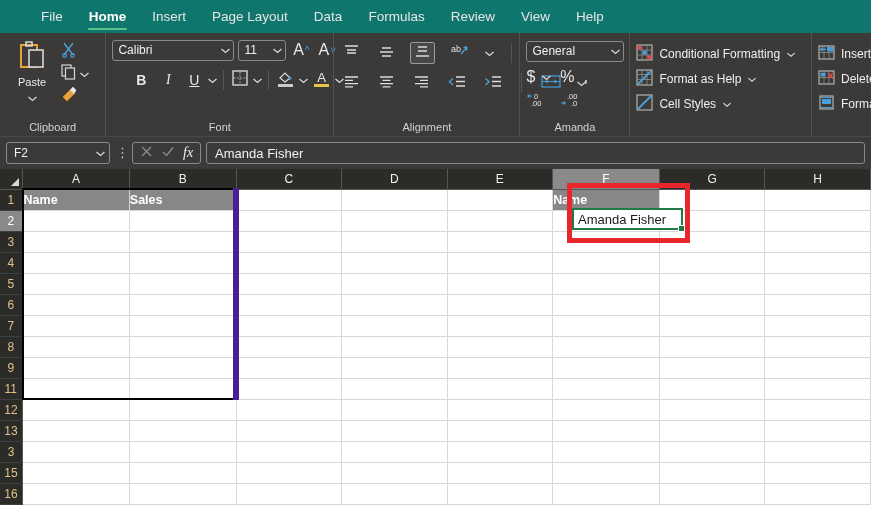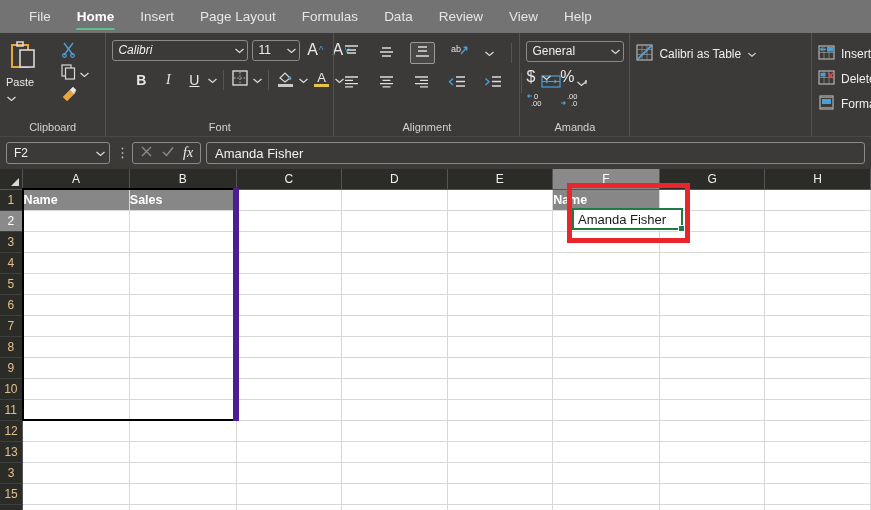--- a/index.html
+++ b/index.html
@@ -7,22 +7,22 @@
     width:871px;height:510px;overflow:hidden;
     background:#2b2b28;
     font-family:"Liberation Sans", sans-serif;
     color:#e8e8e8;
     -webkit-font-smoothing:antialiased;
   }
   .app{position:relative;width:871px;height:510px;}
 
   
   .tabstrip{
-    height:33px;background:#737373;display:flex;align-items:center;
-    padding-left:16px;box-sizing:border-box;
+    height:33px;background:#0f766e;display:flex;align-items:center;
+    padding-left:28px;box-sizing:border-box;
   }
   .tab{
     font-size:13.5px;color:#e6e6e6;padding:0 13px;line-height:33px;
     position:relative;white-space:nowrap;cursor:default;
   }
   .tab.active{color:#ffffff;font-weight:bold;}
   .tab.active:after{
     content:"";position:absolute;left:12px;right:12px;bottom:3px;height:2px;
     background:#5ec08a;border-radius:1px;
   }
@@ -39,38 +39,38 @@
   .group + .group{border-left:1px solid #545250;}
   .group-body{flex:1;display:flex;align-items:flex-start;}
   .group-label{
     font-size:11px;color:#d2d2d2;text-align:center;height:17px;line-height:17px;
     position:relative;
   }
 
   
   .g-clipboard{width:110px;}
   .paste-big{
-    width:52px;display:flex;flex-direction:column;
+    width:52px;display:flex;flex-direction:column;align-items:center;
     padding-top:2px;
   }
   .paste-label{font-size:11px;margin-top:1px;color:#eaeaea;}
   .cmini{display:flex;flex-direction:column;gap:2px;padding-top:4px;padding-left:2px;}
   .cmini-row{display:flex;align-items:center;height:20px;gap:2px;}
 
   
   .g-font{width:228px;}
   .font-row1{display:flex;align-items:center;gap:4px;height:26px;}
   .font-row2{display:flex;align-items:center;gap:1px;height:26px;margin-top:4px;}
   .combo{
     background:#3b3a38;border:1px solid #8a8a8a;border-radius:3px;
     height:21px;display:flex;align-items:center;box-sizing:border-box;
     padding:0 2px 0 5px;font-size:12px;color:#f0f0f0;
   }
   .combo .cval{flex:1;white-space:nowrap;overflow:hidden;}
-  .combo-font{width:136px;font-style:italic;}
+  .combo-font{width:122px;}
   .combo-size{width:48px;}
   .combo-numfmt{width:98px;}
   .btn{
     height:22px;min-width:22px;display:flex;align-items:center;justify-content:center;
     border-radius:2px;box-sizing:border-box;padding:0 2px;
   }
   .btn.sel{border:1px solid #9a9a9a;background:#4a4846;}
   .caret{width:11px;display:flex;align-items:center;justify-content:center;}
 
   
@@ -169,22 +169,22 @@
 </head>
 <body>
 
 <div class="app">
 
   <div class="tabstrip">
     <div class="tab">File</div>
     <div class="tab active">Home</div>
     <div class="tab">Insert</div>
     <div class="tab">Page Layout</div>
+    <div class="tab">Data</div>
     <div class="tab">Formulas</div>
-    <div class="tab">Data</div>
     <div class="tab">Review</div>
     <div class="tab">View</div>
     <div class="tab">Help</div>
   </div>
 
   <div class="ribbon">
 
     <div class="group g-clipboard">
       <div class="group-body">
         <div class="paste-big">
@@ -475,25 +475,56 @@
       </div>
       <div class="group-label">Amanda</div>
     </div>
 
     <div class="group g-styles">
       <div class="group-body" style="flex-direction:column;padding-top:4px;">
         <div class="sty-item">
           <span>
             <svg width="17" height="17" viewBox="0 0 17 17">
               <rect x="1" y="1" width="15" height="15" fill="none" stroke="#c9c9c9" stroke-width="1"></rect>
+              <path d="M6 1 v15 M11 1 v15 M1 6 h15 M1 11 h15" stroke="#9a9a9a" stroke-width="0.7"></path>
+              <rect x="1.6" y="1.6" width="4" height="4" fill="#e04a4a"></rect>
+              <rect x="6.6" y="6.6" width="4" height="4" fill="#4a9fd8"></rect>
+              <rect x="11.4" y="11.4" width="4" height="4" fill="#e04a4a"></rect>
+            </svg>
+          </span>
+          <span>Conditional Formatting</span>
+          <span>
+            <svg width="10" height="7" viewBox="0 0 11 7">
+                <path d="M1.5 2 L5.5 5.5 L9.5 2" fill="none" stroke="#d8d8d8" stroke-width="1.3"></path>
+              </svg>
+          </span>
+        </div>
+        <div class="sty-item">
+          <span>
+            <svg width="17" height="17" viewBox="0 0 17 17">
+              <rect x="1" y="1" width="15" height="15" fill="none" stroke="#c9c9c9" stroke-width="1"></rect>
               <path d="M1 5.5 h15 M6 1 v15 M11 1 v15 M1 10.5 h15" stroke="#9a9a9a" stroke-width="0.7"></path>
               <path d="M2 15 L15 2" stroke="#4a9fd8" stroke-width="2"></path>
             </svg>
           </span>
-          <span>Calibri as Table</span>
+          <span>Format as Help</span>
+          <span>
+            <svg width="10" height="7" viewBox="0 0 11 7">
+                <path d="M1.5 2 L5.5 5.5 L9.5 2" fill="none" stroke="#d8d8d8" stroke-width="1.3"></path>
+              </svg>
+          </span>
+        </div>
+        <div class="sty-item">
+          <span>
+            <svg width="17" height="17" viewBox="0 0 17 17">
+              <rect x="1" y="1" width="15" height="15" fill="none" stroke="#c9c9c9" stroke-width="1"></rect>
+              <path d="M2 15 L15 2" stroke="#4a9fd8" stroke-width="2"></path>
+            </svg>
+          </span>
+          <span>Cell Styles</span>
           <span>
             <svg width="10" height="7" viewBox="0 0 11 7">
                 <path d="M1.5 2 L5.5 5.5 L9.5 2" fill="none" stroke="#d8d8d8" stroke-width="1.3"></path>
               </svg>
           </span>
         </div>
       </div>
     </div>
 
     <div class="group g-cells">
@@ -682,31 +713,20 @@
         <td class="cell tb-l"></td>
         <td class="cell tb-r"></td>
         <td class="cell"></td>
             <td class="cell"></td>
         <td class="cell"></td>
             <td class="cell"></td>
         <td class="cell"></td>
             <td class="cell"></td>
       </tr>
       <tr>
-        <td class="rowhead">10</td>
-        <td class="cell tb-l"></td>
-        <td class="cell tb-r"></td>
-        <td class="cell"></td>
-            <td class="cell"></td>
-        <td class="cell"></td>
-            <td class="cell"></td>
-        <td class="cell"></td>
-            <td class="cell"></td>
-      </tr>
-      <tr>
         <td class="rowhead">11</td>
         <td class="cell tb-l tb-b"></td>
         <td class="cell tb-r tb-b"></td>
         <td class="cell"></td>
             <td class="cell"></td>
         <td class="cell"></td>
             <td class="cell"></td>
         <td class="cell"></td>
             <td class="cell"></td>
       </tr>

